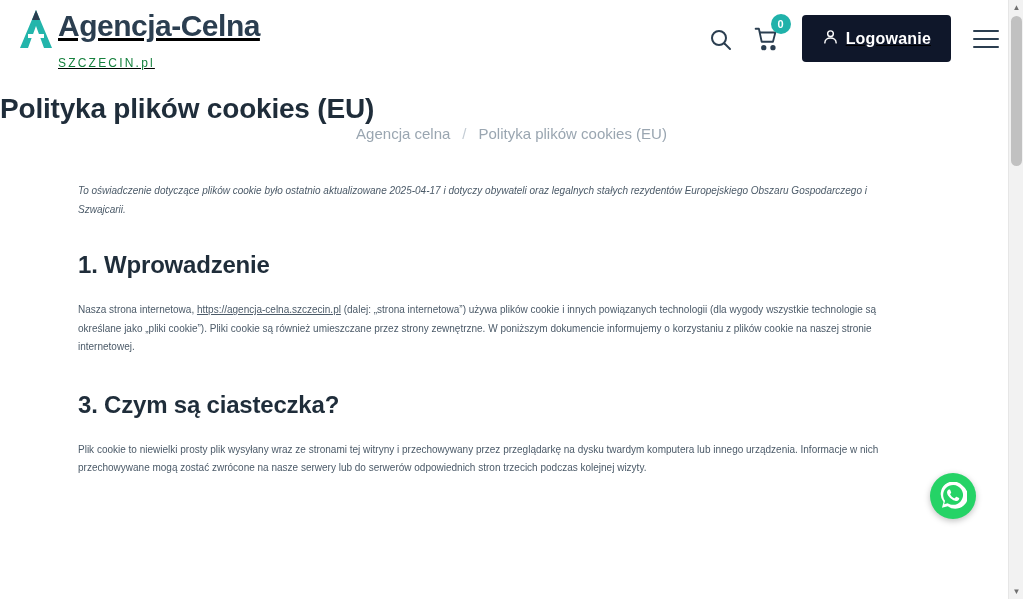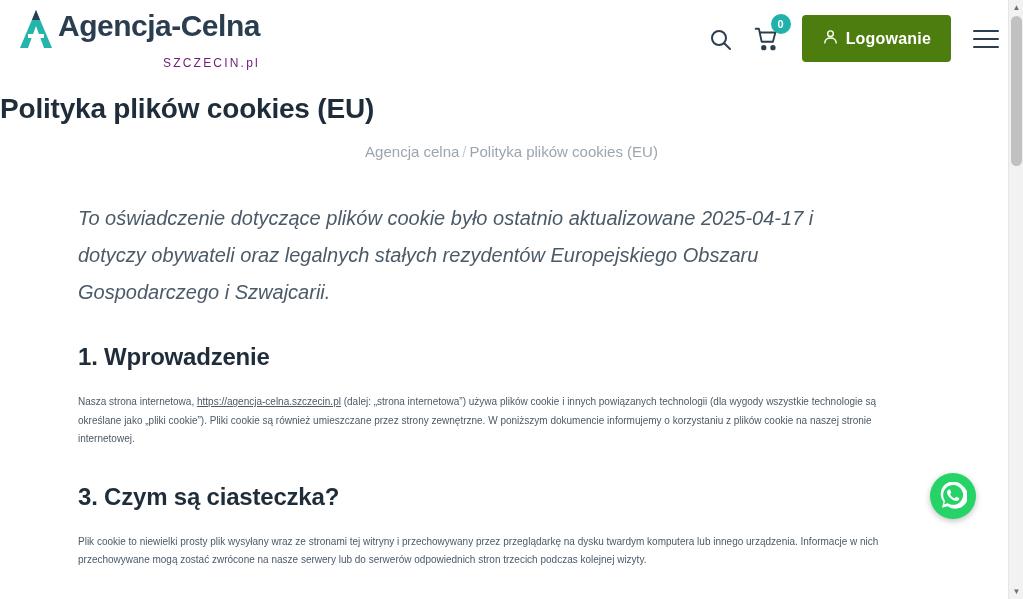--- a/index.html
+++ b/index.html
@@ -21,20 +21,21 @@
   }
 
   
   .header {
     position: relative;
     height: 77px;
     background: #ffffff;
     display: flex;
     align-items: center;
     padding: 0 0 0 18px;
+    text-decoration: underline;
   }
   .logo {
     display: flex;
     align-items: flex-start;
     user-select: none;
   }
   .logo-mark {
     width: 38px;
     height: 42px;
     position: relative;
@@ -49,23 +50,23 @@
   }
   .logo-main {
     font-size: 30px;
     font-weight: 700;
     color: #2b3e50;
     letter-spacing: -0.5px;
     font-family: "Liberation Sans", sans-serif;
   }
   .logo-sub {
     font-size: 12px;
-    color: #701a75;
+    color: #15803d;
     letter-spacing: 2.2px;
-    text-align: right;
+    text-align: left;
     margin-top: 16px;
   }
 
   .header-right {
     margin-left: auto;
     display: flex;
     align-items: center;
     gap: 22px;
     padding-right: 24px;
   }
@@ -92,21 +93,21 @@
     font-size: 11px;
     line-height: 20px;
     text-align: center;
     font-weight: 600;
     padding: 0 5px;
   }
   .login-btn {
     display: flex;
     align-items: center;
     gap: 7px;
-    background: #4d7c0f;
+    background: #0f172a;
     color: #ffffff;
     border: none;
     border-radius: 4px;
     height: 47px;
     padding: 0 20px;
     font-size: 16px;
     font-weight: 600;
     cursor: pointer;
     letter-spacing: 0.2px;
   }
@@ -135,42 +136,41 @@
     padding-top: 16px;
   }
   h1.page-title {
     margin: 0;
     font-size: 28px;
     font-weight: 700;
     color: #1f2d3a;
     letter-spacing: -0.2px;
   }
   .breadcrumb {
-    margin-top: 18px;
     font-size: 15px;
     color: #9aa6b1;
     display: flex;
     justify-content: center;
     align-items: center;
-    gap: 3px;
+    gap: 12px;
   }
   .breadcrumb a {
     color: #9aa6b1;
     text-decoration: none;
   }
   .breadcrumb .sep { color: #c3ccd4; }
 
   
   .content {
     padding: 40px 140px 0 78px;
     max-width: 1023px;
   }
   .intro {
     font-style: italic;
-    font-size: 20px;
+    font-size: 10px;
     line-height: 1.85;
     color: #4b5a68;
     margin: 0 0 32px 0;
   }
   h2.section-title {
     font-size: 24px;
     font-weight: 700;
     color: #1f2d3a;
     margin: 0 0 22px 0;
     letter-spacing: -0.2px;

